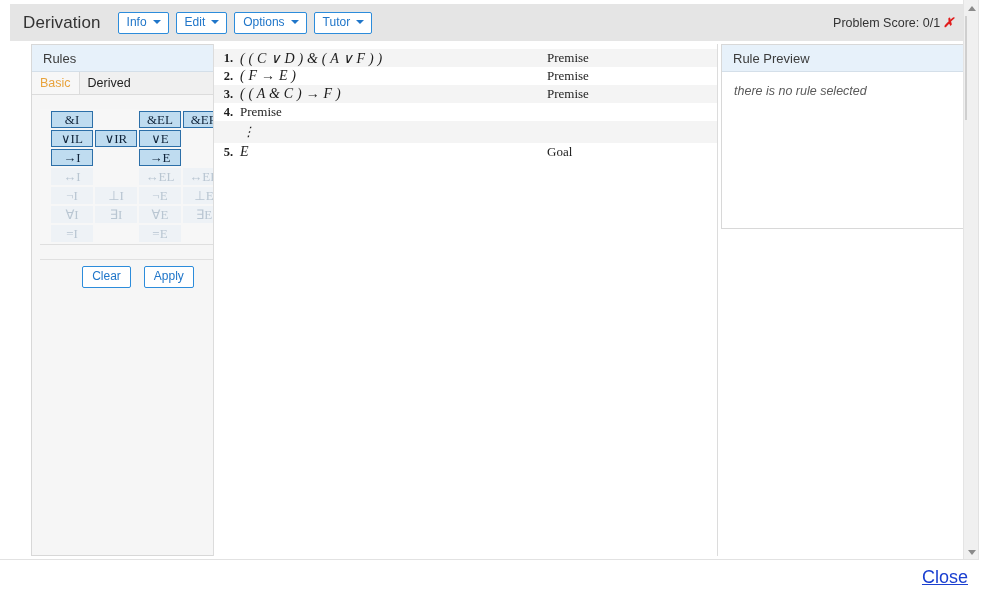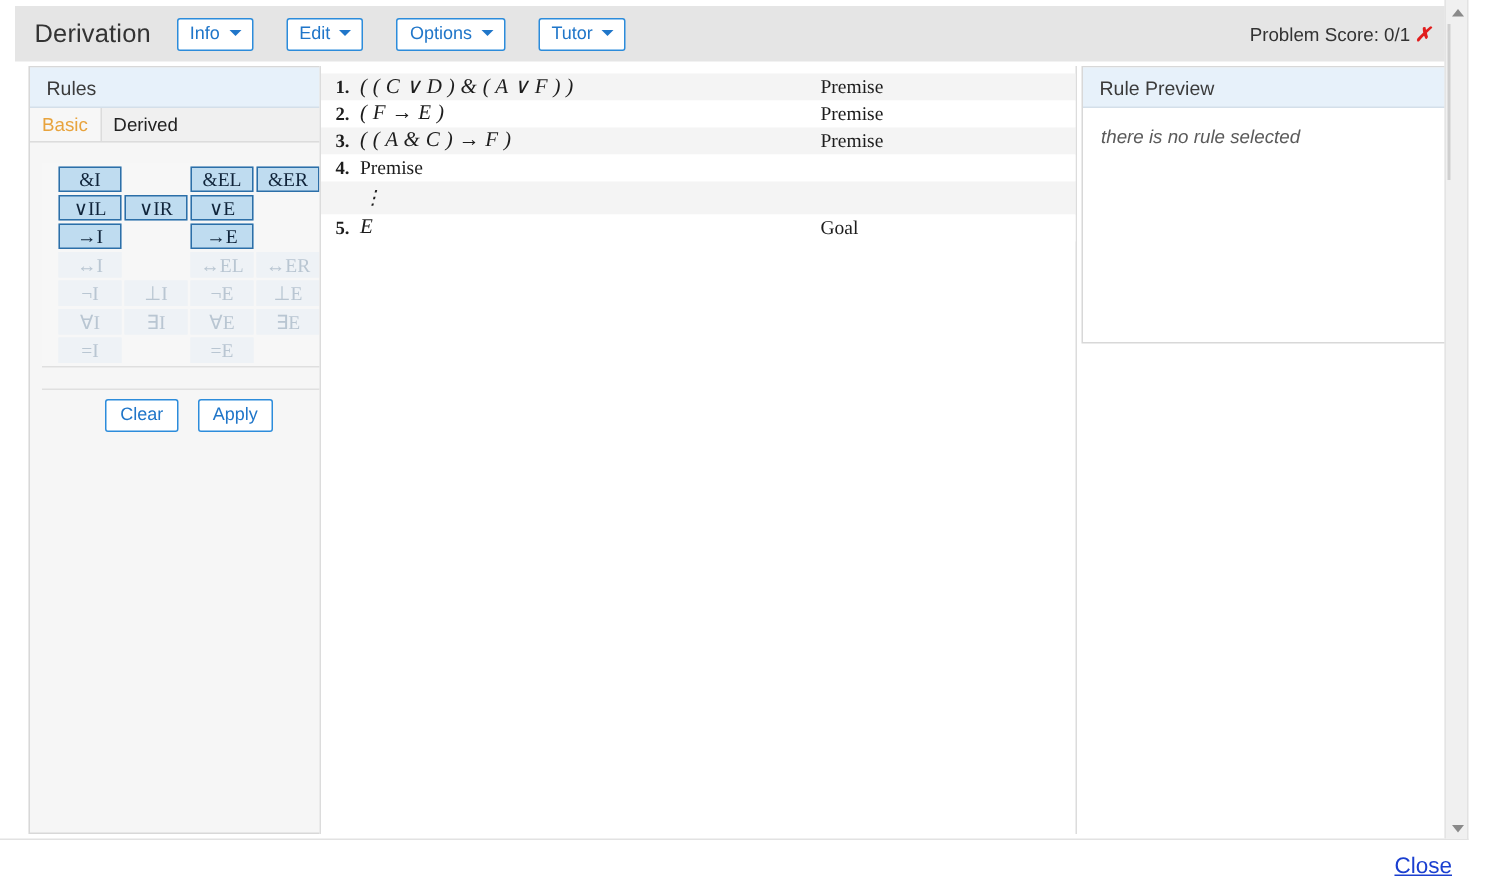--- a/index.html
+++ b/index.html
@@ -42,21 +42,21 @@
   }
   .app-title {
     margin-left: 13px;
     font-size: 17px;
     color: #333333;
     letter-spacing: .1px;
     white-space: nowrap;
   }
   .menu-bar {
     display: flex;
-    gap: 22px;
+    gap: 7px;
     margin-left: 17px;
   }
   .menu-btn {
     border: 1px solid #2c8cdb;
     background: #ffffff;
     color: #2076c9;
     font-size: 12px;
     font-family: "Liberation Sans", sans-serif;
     padding: 3px 7px 4px 8px;
     border-radius: 2px;
@@ -93,21 +93,21 @@
   .body-area {
     position: absolute;
     left: 10px; top: 41px;
     width: 958px;
     height: 518px;
   }
 
   
   .rules-panel {
     position: absolute;
-    left: 9px; top: 3px;
+    left: 21px; top: 3px;
     width: 214px;
     height: 512px;
     border: 1px solid #d8d8d8;
     background: #f6f6f6;
     box-sizing: border-box;
   }
   .panel-head {
     height: 27px;
     background: #e7f1fa;
     border-bottom: 1px solid #d4dfe9;
@@ -336,21 +336,21 @@
     width: 979px;
     height: 35px;
     display: flex;
     align-items: center;
     justify-content: flex-end;
     padding-right: 11px;
     box-sizing: border-box;
   }
   .close-link {
     color: #1a3fd0;
-    font-size: 15px;
+    font-size: 18px;
     text-decoration: underline;
     cursor: pointer;
   }
 </style>
 </head>
 <body>
 
 <div id="page">
 
   <div class="scroll-frame">

